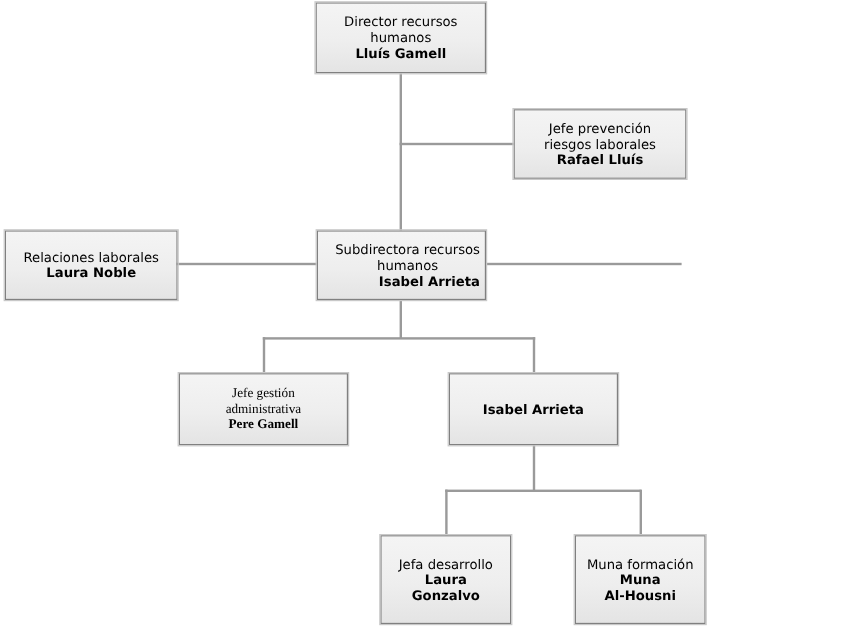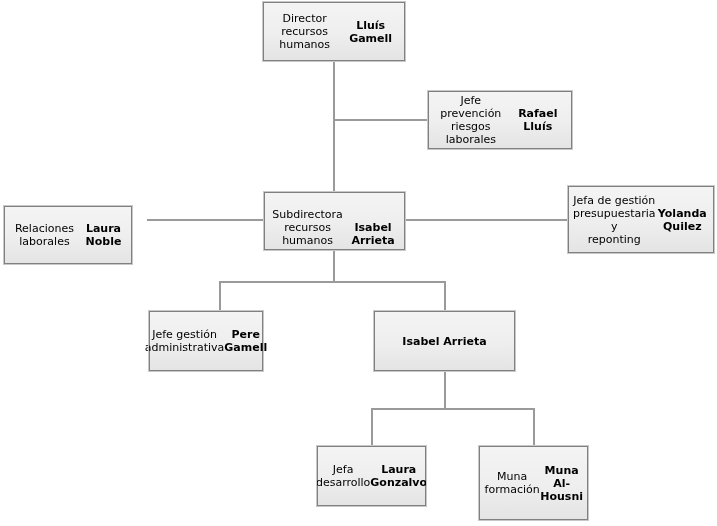--- a/index.html
+++ b/index.html
@@ -29,21 +29,21 @@
   .conn.v { width: 2px; }
 
   
   .node {
     position: absolute;
     box-sizing: border-box;
     border: 1px solid #808080;
     outline: 1px solid #c8c8c8;
     background: linear-gradient(180deg, #f4f4f4 0%, #eeeeee 55%, #e4e4e4 100%);
     display: flex;
-    flex-direction: row;
+    flex-direction: column;
     align-items: center;
     justify-content: center;
     text-align: center;
     color: #000000;
     font-size: 11px;
     line-height: 13px;
     padding: 2px 4px;
   }
   .node .role {
     font-weight: normal;
@@ -88,49 +88,43 @@
 humanos</span>
     <span class="person">Lluís Gamell</span>
   </div>
 
   <div class="node" style="left:428px; top:91px; width:144px; height:58px;">
     <span class="role">Jefe prevención
 riesgos laborales</span>
     <span class="person">Rafael Lluís</span>
   </div>
 
-  <div class="node" style="left:4px; top:192px; width:128px; height:58px;margin-top:14px;">
+  <div class="node" style="left:4px; top:192px; width:144px; height:58px;">
     <span class="role">Relaciones laborales</span>
     <span class="person">Laura Noble</span>
   </div>
 
   <div class="node" style="left:264px; top:192px; width:141px; height:58px;align-items:flex-end;">
     <span class="role">Subdirectora recursos
 humanos</span>
     <span class="person">Isabel Arrieta</span>
   </div>
 
-  <div class="node" style="left:568px; top:186px; width:146px; height:67px;">
-    <span class="role">Jefa de gestión
-presupuestaria y
-reponting</span>
-    <span class="person">Yolanda Quilez</span>
-  </div>
 
-  <div class="node" style="left:149px; top:311px; width:114px; height:60px;">
+  <div class="node" style="left:149px; top:311px; width:141px; height:60px;font-family:Liberation Serif, serif;">
     <span class="role">Jefe gestión
 administrativa</span>
     <span class="person">Pere Gamell</span>
   </div>
 
   <div class="node" style="left:374px; top:311px; width:141px; height:60px;">
     <span class="person">Isabel Arrieta</span>
   </div>
 
-  <div class="node" style="left:317px; top:446px; width:109px; height:60px;">
+  <div class="node" style="left:317px; top:446px; width:109px; height:74px;">
     <span class="role">Jefa desarrollo</span>
     <span class="person">Laura
 Gonzalvo</span>
   </div>
 
   <div class="node" style="left:479px; top:446px; width:109px; height:74px;">
     <span class="role">Muna formación</span>
     <span class="person">Muna
 Al-Housni</span>
   </div>

